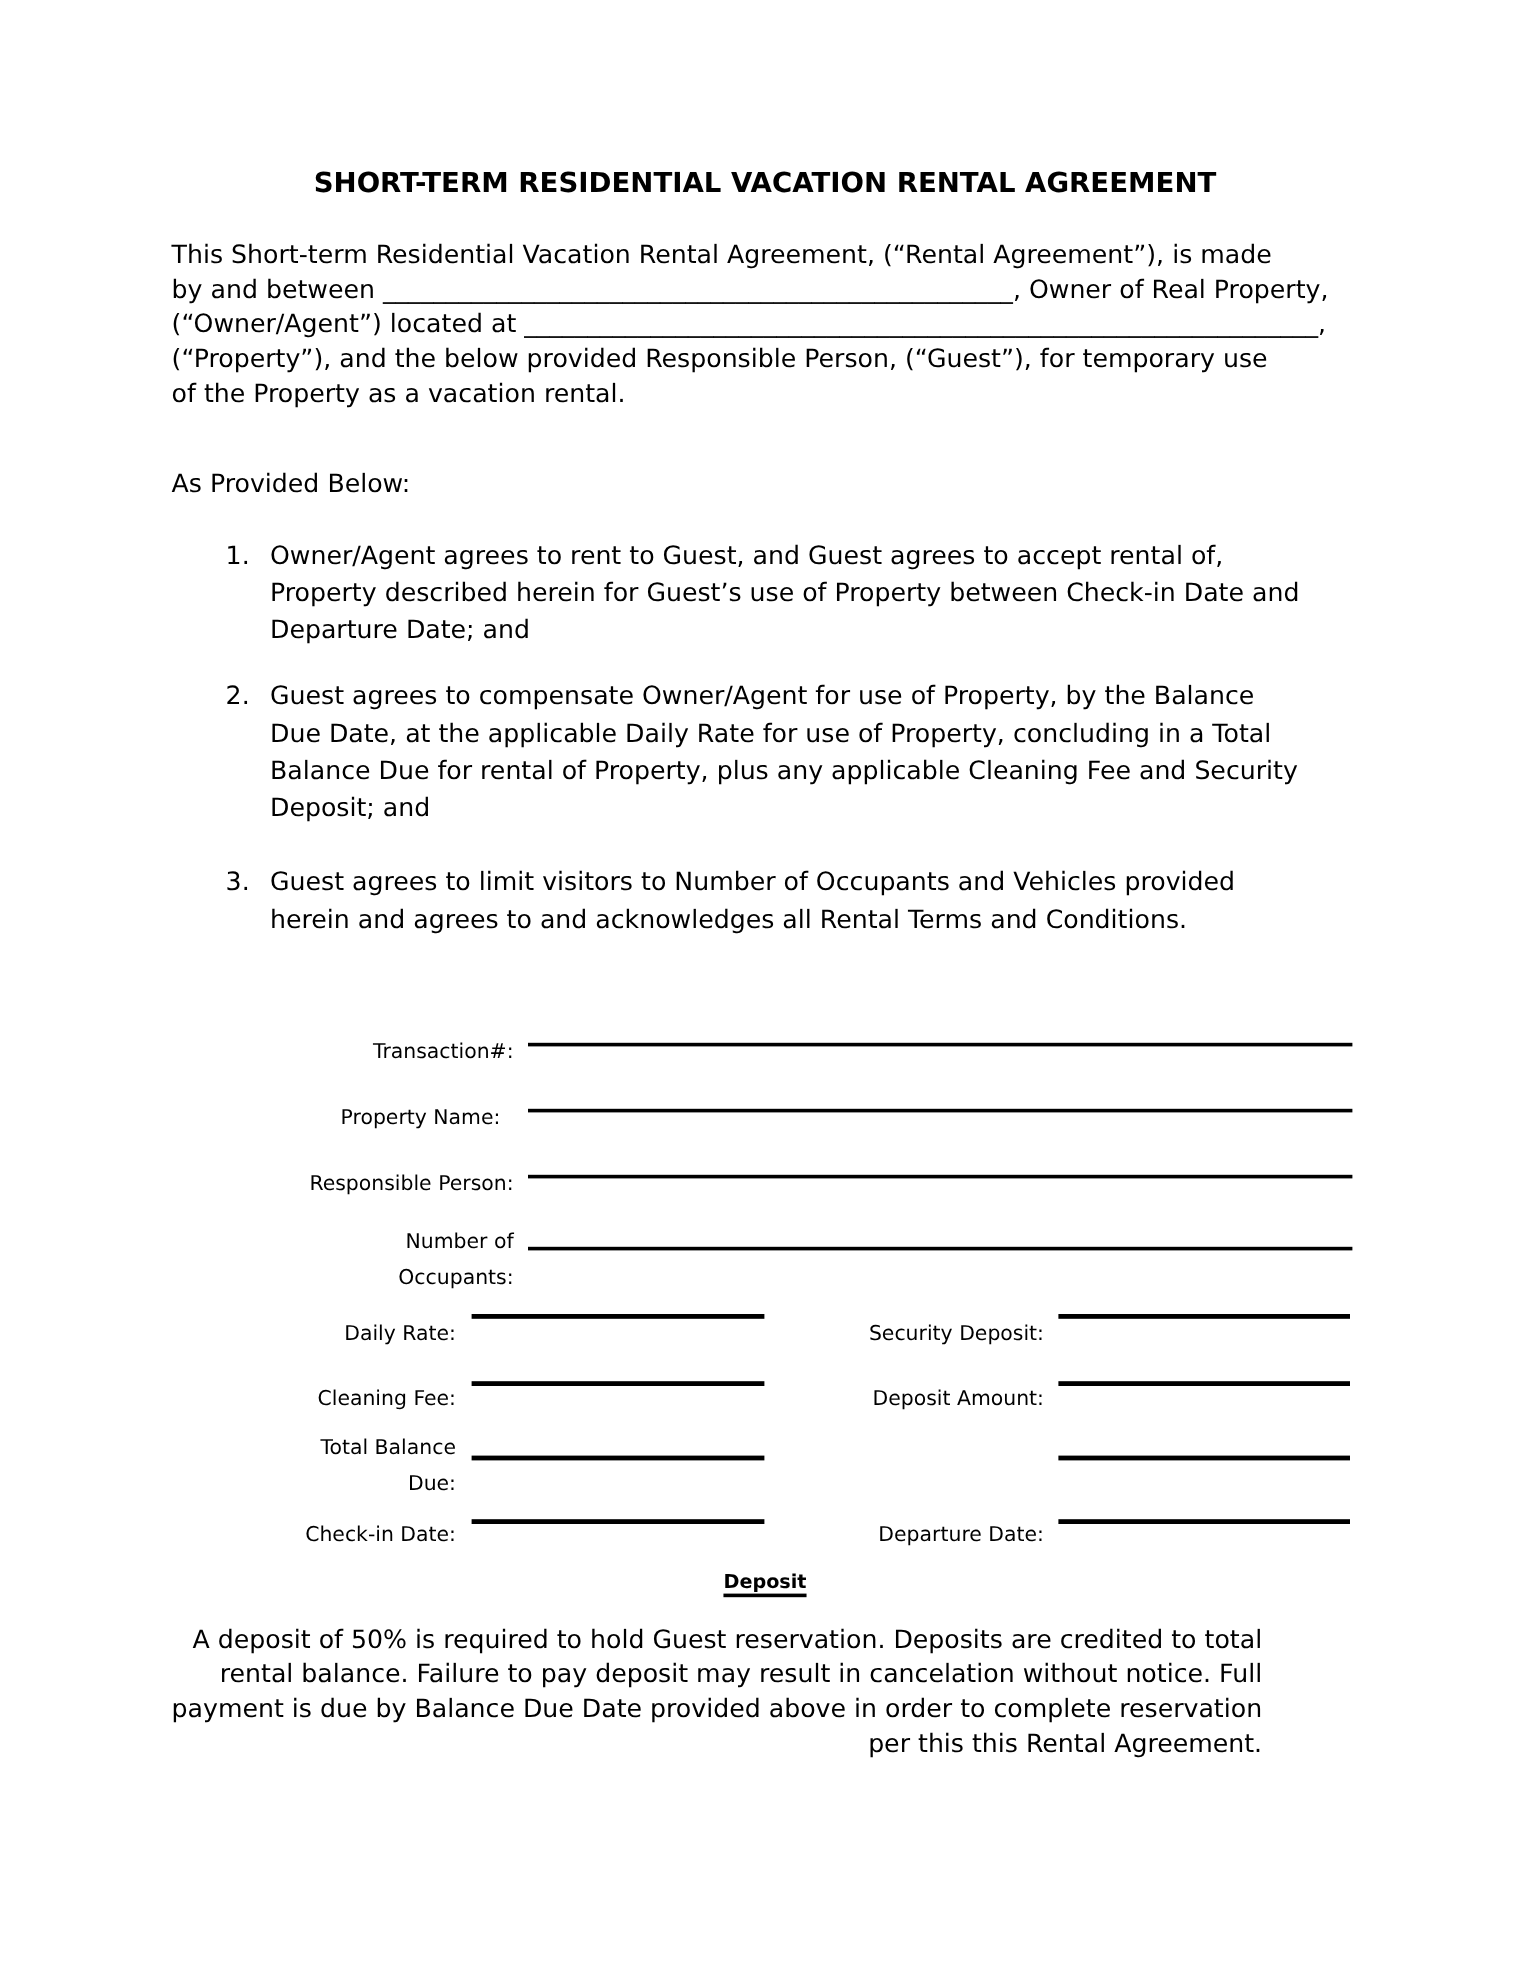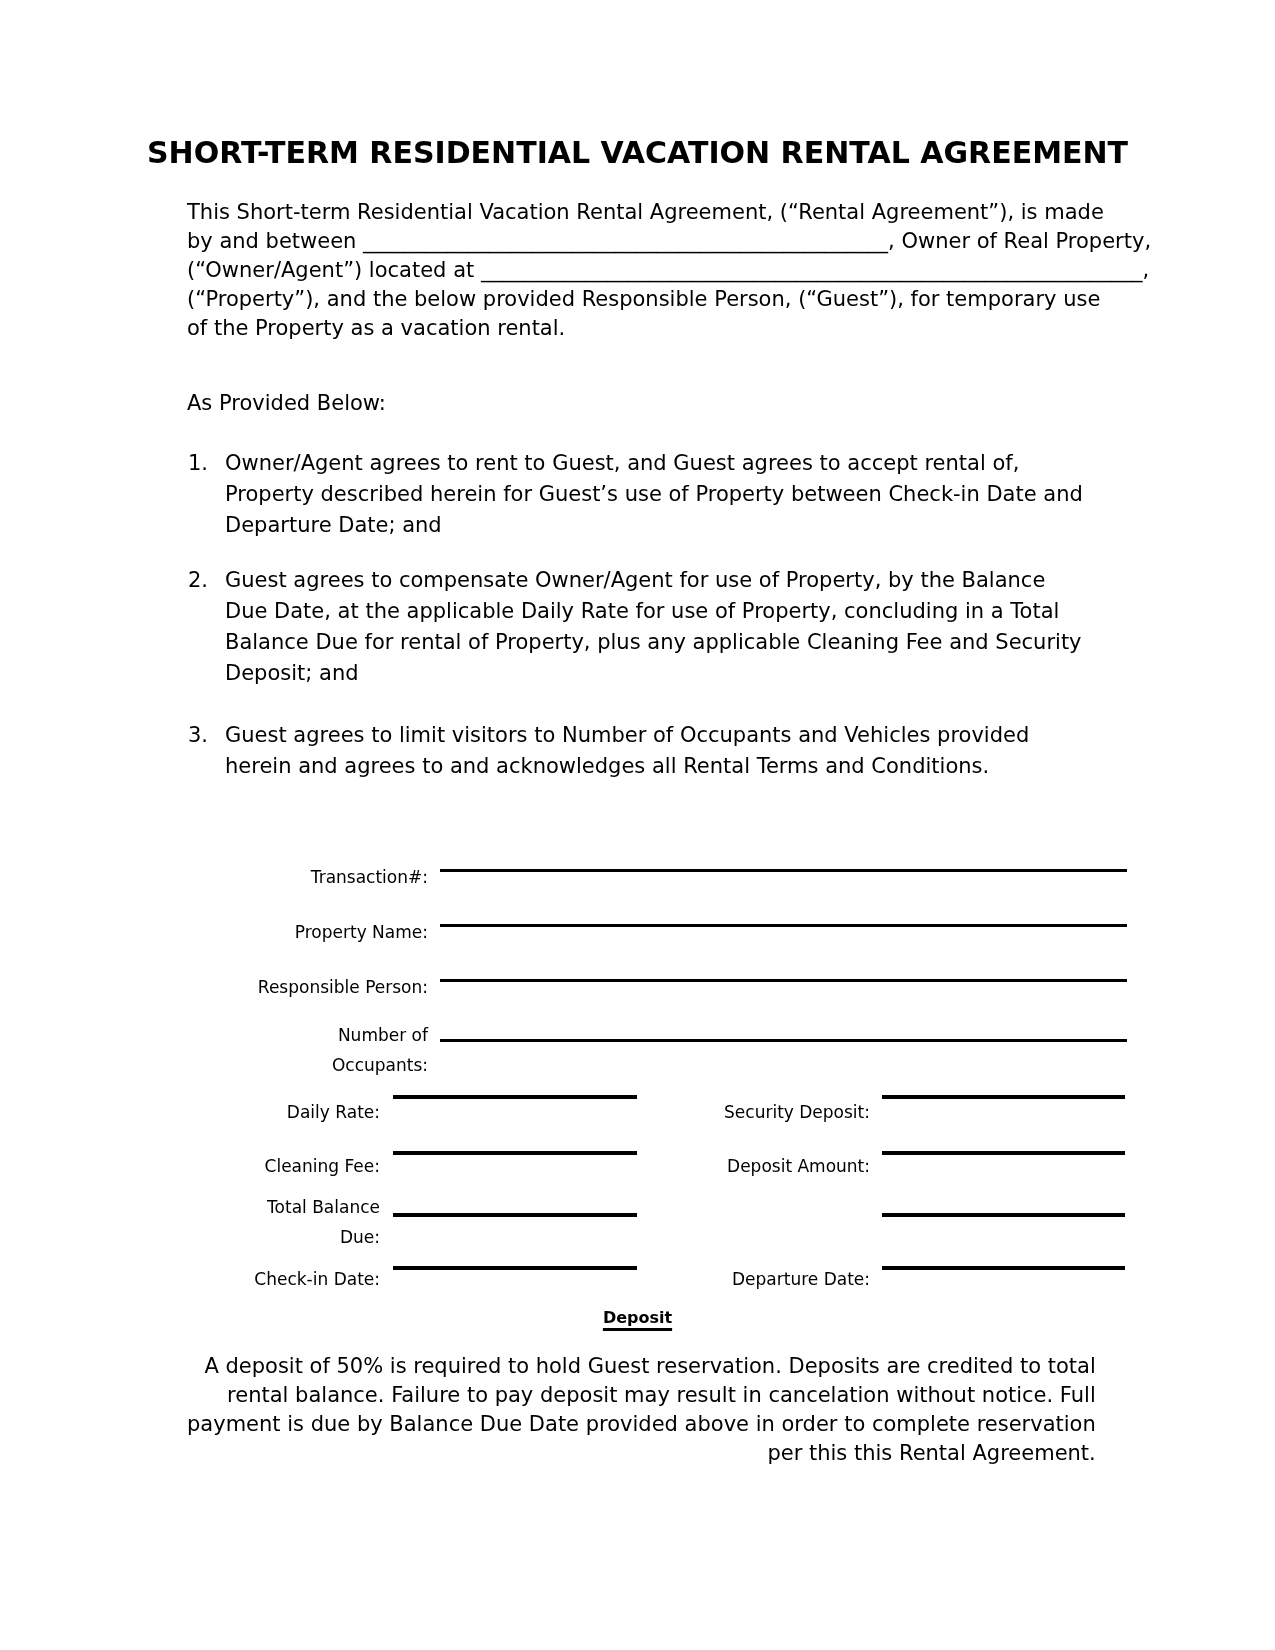--- a/index.html
+++ b/index.html
@@ -11,30 +11,29 @@
     color: #000000;
     font-family: "DejaVu Sans", sans-serif;
     overflow: hidden;
   }
   .title {
     position: absolute;
     top: 138px; left: 0;
     width: 100%;
     text-align: center;
     font-weight: bold;
-    font-size: 30px;
+    font-size: 23px;
     line-height: 30px;
     white-space: nowrap;
   }
   .body-text {
     position: absolute;
     font-size: 21px;
     line-height: 29px;
     white-space: nowrap;
-    margin-left: 44px;
   }
   .list-item { position: absolute; font-size: 21px; line-height: 31px; white-space: nowrap; }
   .list-item .num { position: absolute; left: 0; top: 0; }
   .list-item .item-lines { margin-left: 37px; }
   .form-label {
     position: absolute;
     font-weight: normal;
     font-size: 17px;
     line-height: 30px;
     text-align: right;
@@ -105,21 +104,21 @@
       <div>Guest agrees to limit visitors to Number of Occupants and Vehicles provided</div>
       <div>herein and agrees to and acknowledges all Rental Terms and Conditions.</div>
     </div>
   </div>
 
   <div class="form-label" style="left:150px; top:822px; width:278px;">
     <div>Transaction#:</div>
   </div>
   <div class="rule full" style="top:869px;"></div>
 
-  <div class="form-label" style="left:150px; top:877px; width:278px;">
+  <div class="form-label" style="left:139px; top:877px; width:278px;">
     <div>Property Name:</div>
   </div>
   <div class="rule full" style="top:924px;"></div>
 
   <div class="form-label" style="left:150px; top:932px; width:278px;">
     <div>Responsible Person:</div>
   </div>
   <div class="rule full" style="top:979px;"></div>
 
   <div class="form-label" style="left:150px; top:980px; width:278px;">

